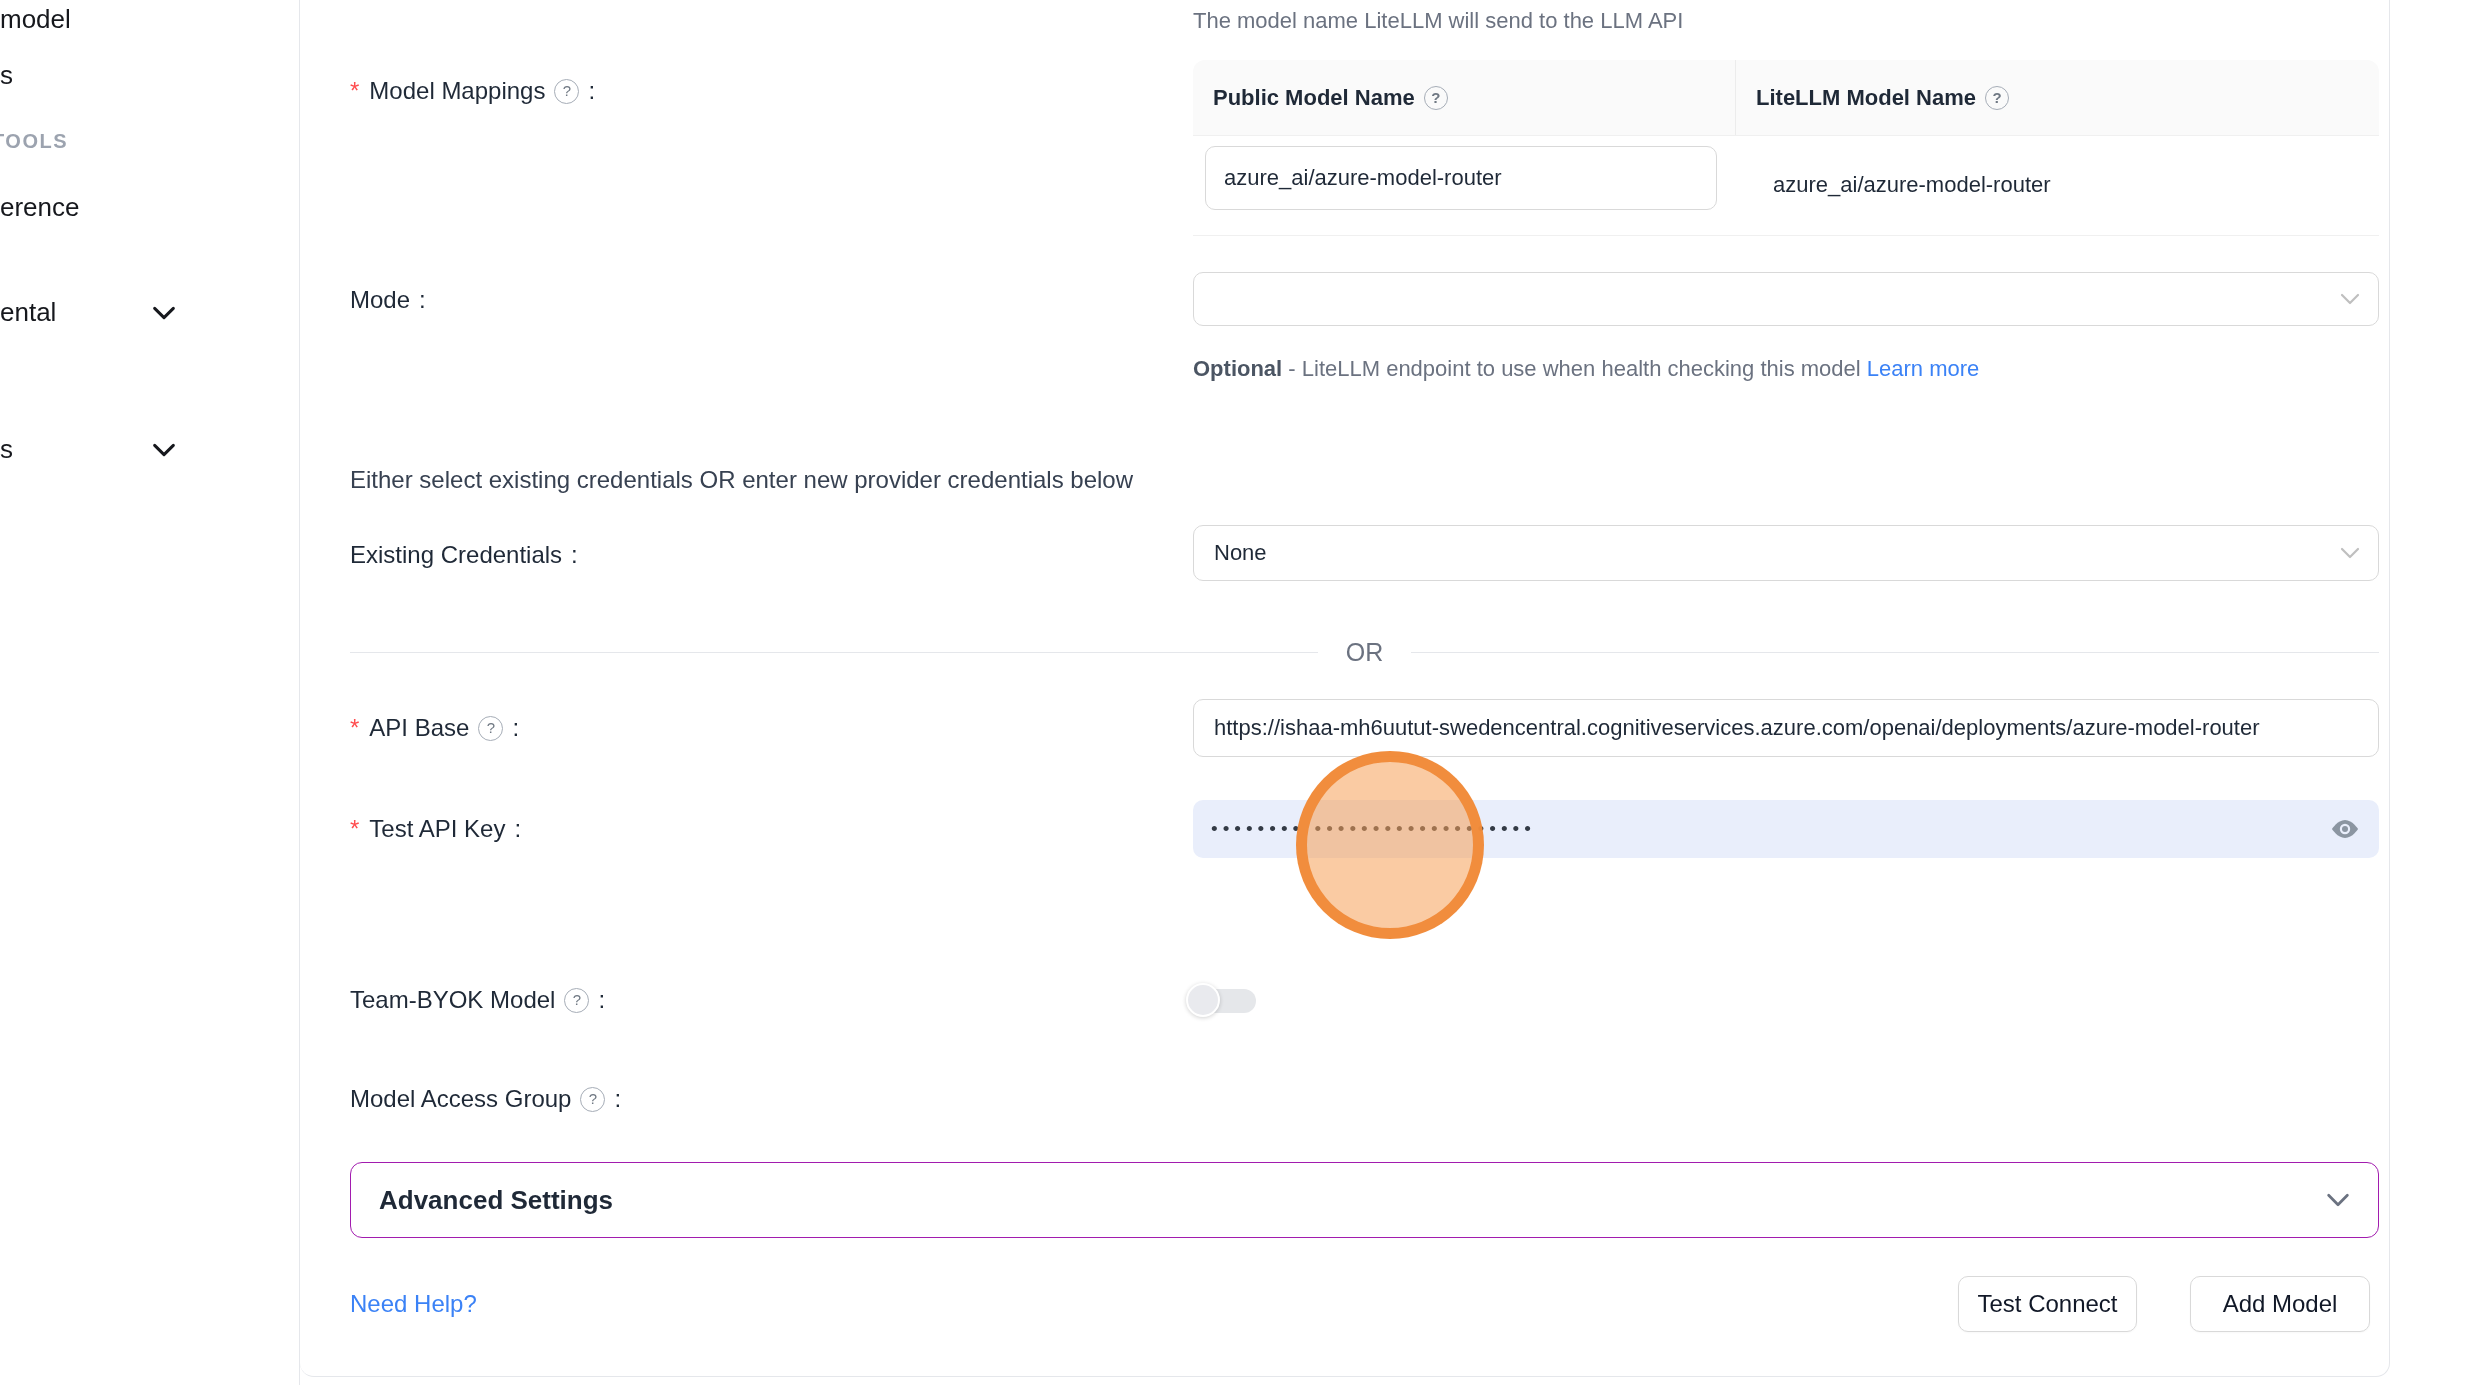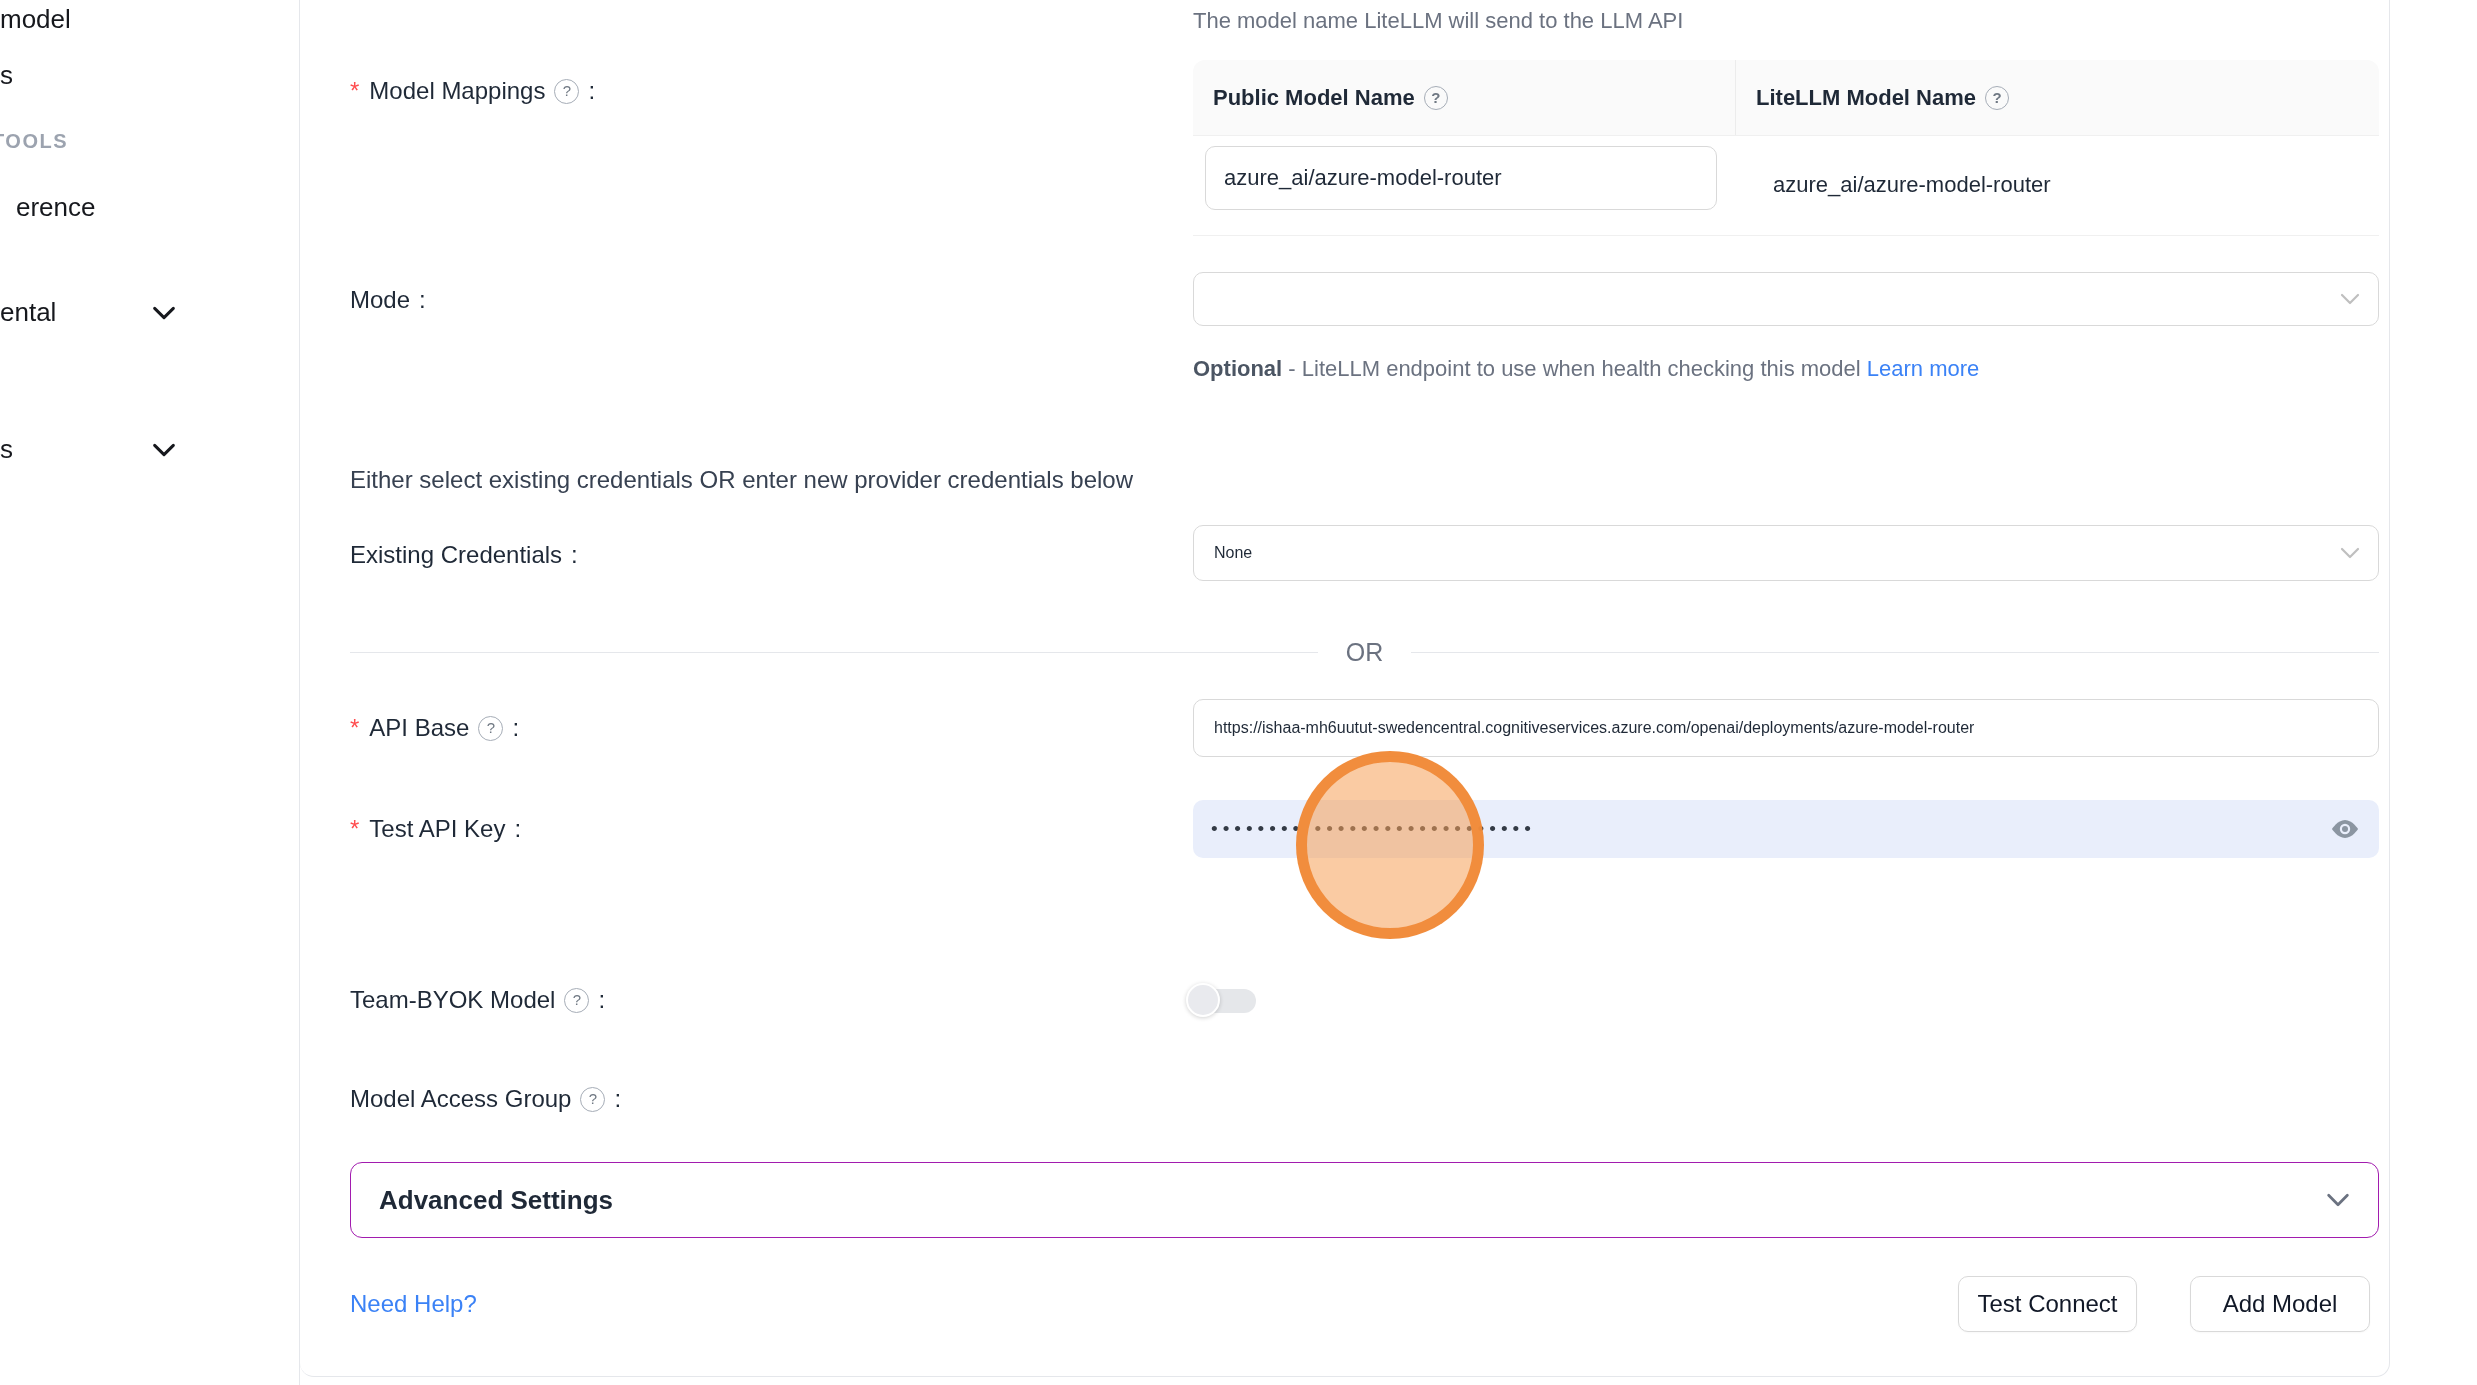--- a/index.html
+++ b/index.html
@@ -15,21 +15,21 @@
   .side-chev { position:absolute; width:24px; height:14px; color:#16181d; }
   
   .card-frame { position:absolute; left:300px; top:-20px; width:2090px; height:1397px;
     border-right:1px solid #e5e7eb; border-bottom:1px solid #e5e7eb; border-radius:0 0 14px 14px; pointer-events:none; }
   
   .lbl { position:absolute; left:350px; display:flex; align-items:center; gap:9px; font-size:24px; color:#1f2937; line-height:30px; white-space:nowrap; }
   .req { color:#ff4d4f; font-size:24px; margin-right:1px; }
   .qicon { width:25px; height:25px; border:1.4px solid #a6adb7; border-radius:50%; color:#6f7883;
     font-size:15px; display:inline-flex; align-items:center; justify-content:center; flex:0 0 auto; cursor:pointer; }
   .ctl { position:absolute; left:1193px; width:1186px; background:#fff; border:1px solid #d9d9d9; border-radius:10px;
-    display:flex; align-items:center; padding:0 20px; font-size:16px; color:#1f2937; }
+    display:flex; align-items:center; padding:0 20px; font-size:22px; color:#1f2937; }
   .chev-svg { width:20px; height:12px; }
   .ctl .chev { position:absolute; right:18px; top:50%; transform:translateY(-50%); color:#bfbfbf; }
   .placeholder { color:#bfbfbf; }
   .divider { position:absolute; left:350px; width:2029px; height:30px; display:flex; align-items:center; gap:28px; }
   .divider .line { flex:1; height:1px; background:#e5e7eb; }
   .helper-gray { color:#6b7280; }
   .link { color:#3b82f6; cursor:pointer; }
   
   .tbl-head { position:absolute; left:1193px; top:60px; width:1186px; height:76px; background:#fafafa;
     border-radius:12px 12px 0 0; border-bottom:1px solid #f0f0f0; display:flex; align-items:stretch; }
@@ -66,21 +66,21 @@
 </style>
 </head>
 <body>
 
 <div id="page">
 
   <aside class="sidebar">
     <div class="side-item" style="top:4px;"><span>model</span></div>
     <div class="side-item" style="top:60px;"><span>s</span></div>
     <div class="side-section" style="top:130px;"><span>TOOLS</span></div>
-    <div class="side-item" style="top:192px;padding-left:16px;"><span>erence</span></div>
+    <div class="side-item" style="top:192px;"><span>erence</span></div>
     <div class="side-item" style="top:297px;"><span>ental</span></div>
     <svg class="side-chev" style="left:152px; top:306px;" viewBox="0 0 20 12">
         <polyline points="2,2 10,10 18,2" fill="none" stroke="currentColor" stroke-width="2.6" stroke-linecap="round" stroke-linejoin="round"></polyline>
       </svg>
     <div class="side-item" style="top:434px;"><span>s</span></div>
     <svg class="side-chev" style="left:152px; top:443px;" viewBox="0 0 20 12">
         <polyline points="2,2 10,10 18,2" fill="none" stroke="currentColor" stroke-width="2.6" stroke-linecap="round" stroke-linejoin="round"></polyline>
       </svg>
   </aside>
 

